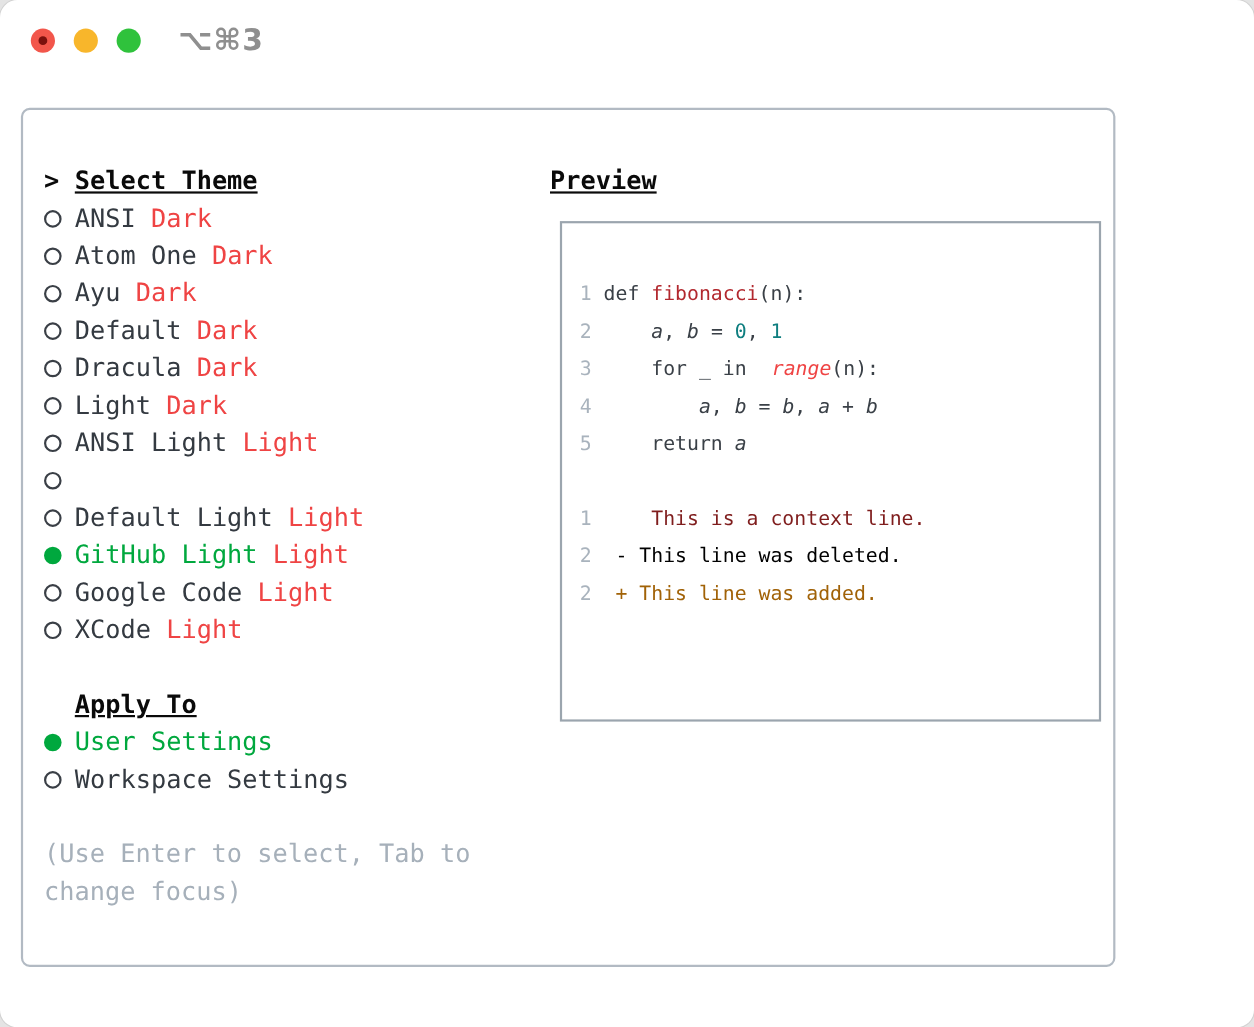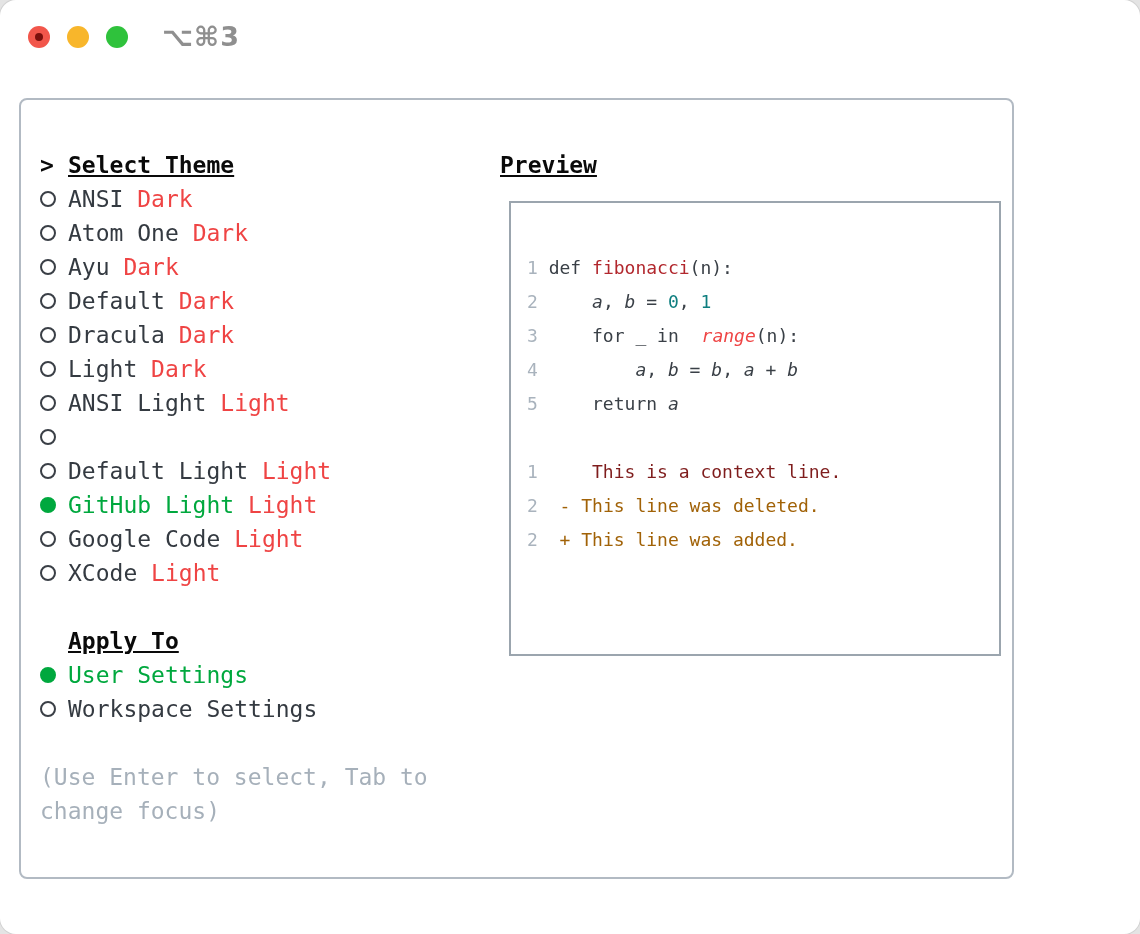--- a/index.html
+++ b/index.html
@@ -61,21 +61,21 @@
     overflow:hidden;
   }
   .crow{height:34px;line-height:34px;font-size:18px;white-space:pre;}
   .seg-ln{color:#a9b3bd;}
   .seg-fg{color:#3a4047;}
   .seg-fn{color:#b2282e;}
   .seg-v{color:#3a4047;font-style:italic;}
   .seg-num{color:#0e7e7f;}
   .seg-call{color:#ef4444;font-style:italic;margin-left:12px;}
   .seg-ctx{color:#7f1d1d;}
-  .seg-del{color:#a16207;margin-top:27px;}
+  .seg-del{color:#000000;margin-top:27px;}
   .seg-add{color:#a16207;}
 </style>
 </head>
 <body>
 
 <div class="window">
 
   <div class="titlebar">
     <span class="tl red">
         <span class="dot"></span>

